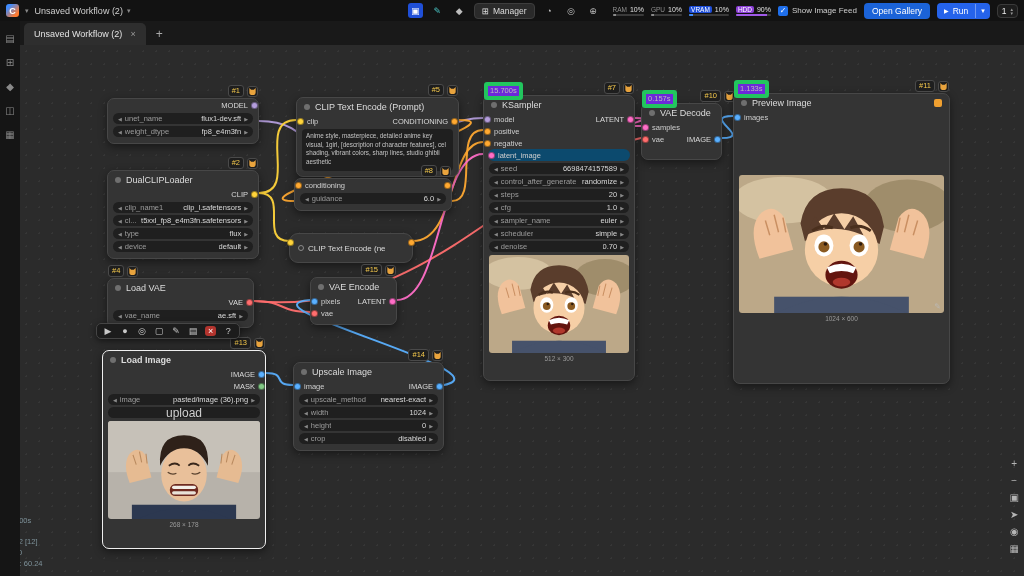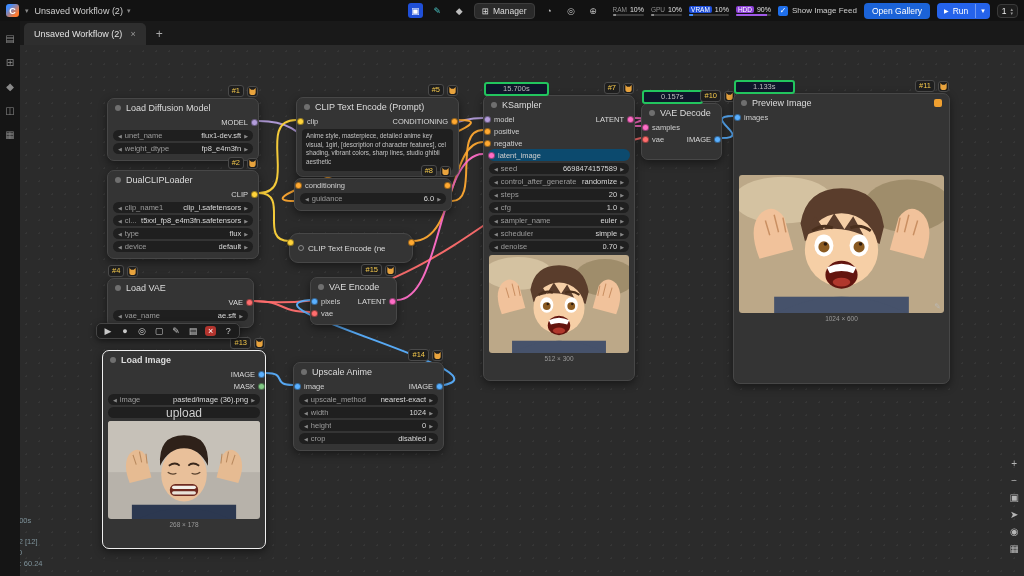--- a/index.html
+++ b/index.html
@@ -67,22 +67,22 @@
   .node.selected{border:1px solid #efefef}
   .nhead{height:17px;display:flex;align-items:center;gap:5px;padding:0 7px;cursor:move}
   .hdot{width:6px;height:6px;border-radius:50%;background:#6f6f6f;flex:none}
   .ntitle{font-size:9px;color:#dcdcdc;white-space:nowrap;overflow:hidden}
   .badge{position:absolute;top:-14px;right:0;display:flex;align-items:center;gap:3px}
   .badge.left{right:auto;left:0}
   .badge-num{background:#1e1e1e;border:1px solid #4a4a4a;border-radius:3px;color:#f4c84c;
     font-size:7.5px;padding:0 3px;line-height:10px}
   .badge-cat{width:11px;height:11px;background:#1e1e1e;border:1px solid #4a4a4a;border-radius:3px;
     display:flex;align-items:center;justify-content:center}
-  .timing{position:absolute;top:-14px;left:0;background:#0f172a;border:2px solid #22c55e;
-    border-radius:3px;color:#bdbdbd;font-size:7.5px;padding:0 17px;line-height:10px}
+  .timing{position:absolute;top:-14px;left:0;background:#6d28d9;border:4px solid #22c55e;
+    border-radius:3px;color:#bdbdbd;font-size:7.5px;padding:0 2px;line-height:10px}
   .iorow{display:flex;align-items:center;height:12px;padding:0 3px;position:relative}
   .io-l{display:flex;align-items:center;gap:3px;transform:translateX(-3px);color:#cfcfcf;font-size:7.5px}
   .io-r{display:flex;align-items:center;gap:3px;margin-left:auto;transform:translateX(3px);color:#dadada;font-size:7.5px}
   .pin{width:7px;height:7px;border-radius:50%;display:inline-block;flex:none;border:1px solid rgba(0,0,0,.4)}
   .p-model{background:#b39ddb}.p-clip{background:#ffd43b}.p-cond{background:#ffa931}
   .p-vae{background:#ff6e6e}.p-latent{background:#ff6ec7}.p-image{background:#5ab0ff}.p-mask{background:#81c784}
   .pillrow{background:#0c4a6e;border-radius:7px;margin:0 4px}
   .widget{height:11px;margin:2px 5px;background:#1f1f1f;border-radius:7px;display:flex;
     align-items:center;gap:3px;padding:0 5px;cursor:pointer}
   .arr{color:#8a8a8a;font-size:5px;flex:none}
@@ -132,24 +132,20 @@
 </svg>
 
 <div class="node" style="left:107px;top:98px;width:152px">
   <div class="badge">
     <span class="badge-num">#1</span>
     <span class="badge-cat">
         <svg width="9" height="9" viewBox="0 0 10 10">
           <path d="M1.5 1 L3.5 3 L6.5 3 L8.5 1 L8.5 6 A3.5 3 0 0 1 1.5 6 Z" fill="#e8a33d"></path>
         </svg>
       </span>
-  </div>
-  <div class="nhead">
-    <span class="hdot"></span>
-    <span class="ntitle">Load Diffusion Model</span>
   </div>
   <div class="iorow">
     <span class="io-r">
       <span>MODEL</span>
         <i class="pin p-model"></i>
     </span>
   </div>
   <div class="widget">
     <span class="arr">◀</span>
     <span class="wl">unet_name</span>
@@ -603,21 +599,21 @@
   <div class="badge">
     <span class="badge-num">#14</span>
     <span class="badge-cat">
         <svg width="9" height="9" viewBox="0 0 10 10">
           <path d="M1.5 1 L3.5 3 L6.5 3 L8.5 1 L8.5 6 A3.5 3 0 0 1 1.5 6 Z" fill="#e8a33d"></path>
         </svg>
       </span>
   </div>
   <div class="nhead">
     <span class="hdot"></span>
-    <span class="ntitle">Upscale Anime</span>
+    <span class="ntitle">Upscale Image</span>
   </div>
   <div class="iorow">
     <span class="io-l">
       <i class="pin p-image"></i>
         <span>image</span>
     </span>
     <span class="io-r">
       <span>IMAGE</span>
         <i class="pin p-image"></i>
     </span>

